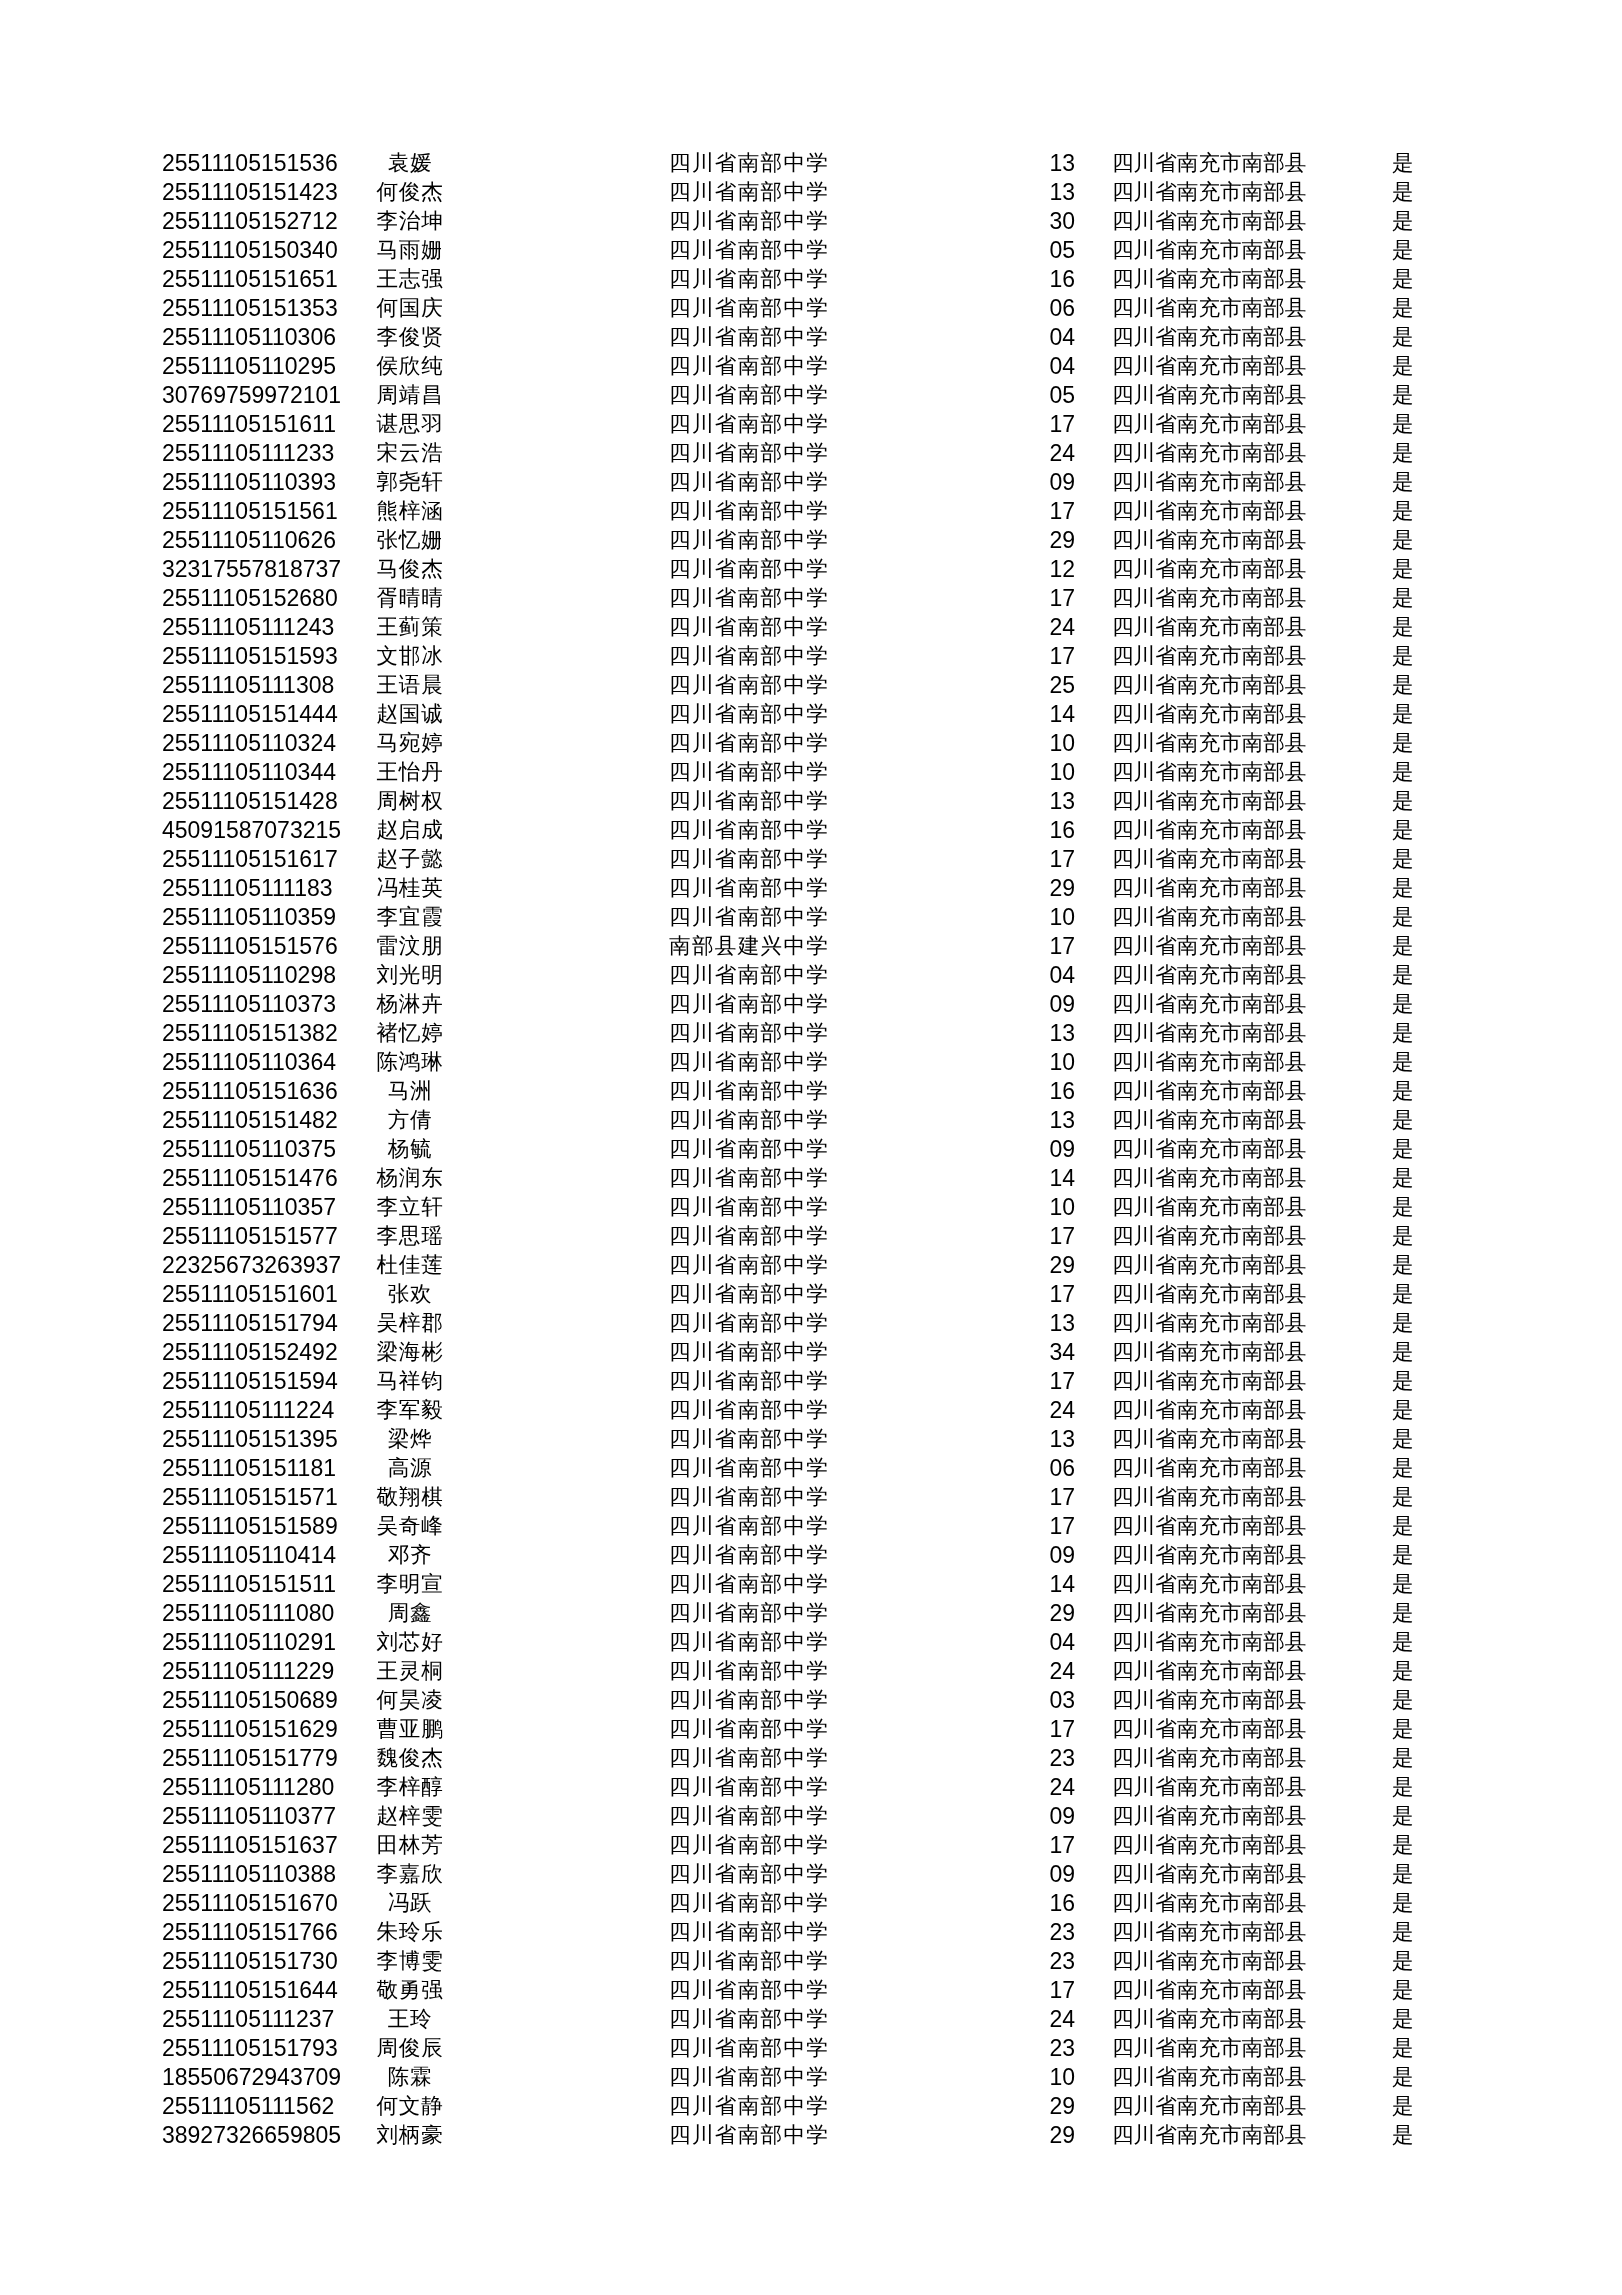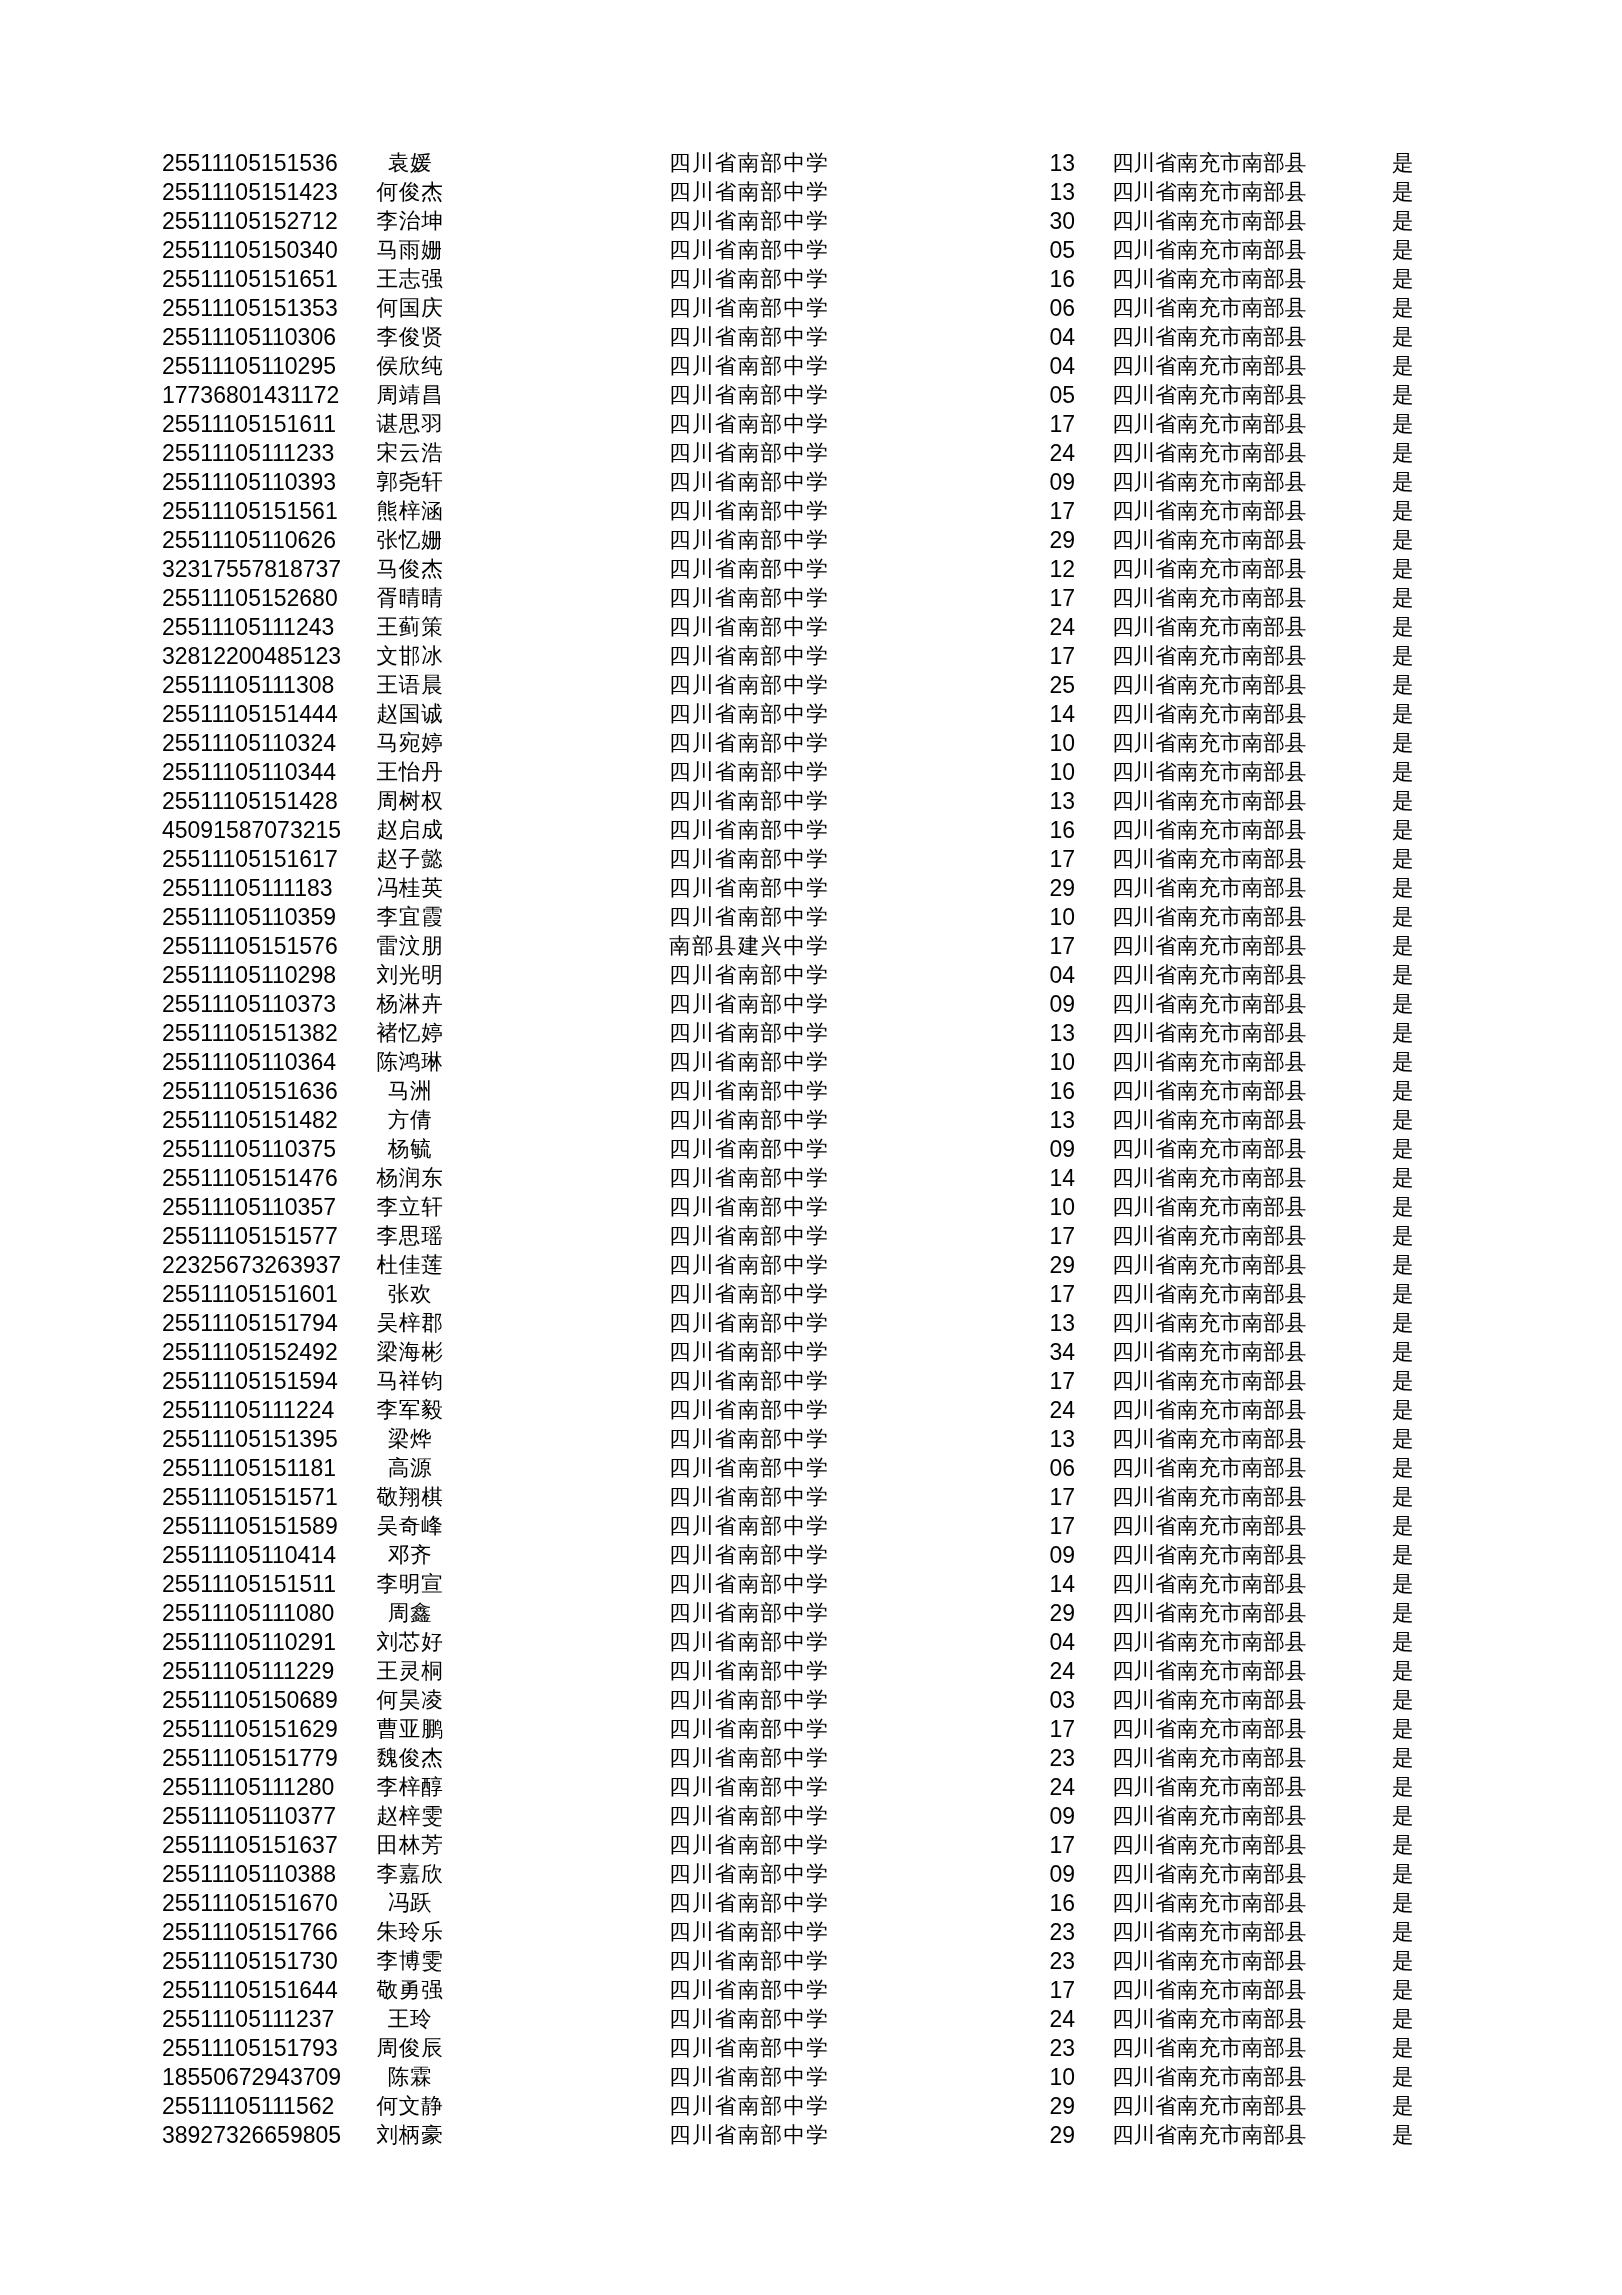--- a/index.html
+++ b/index.html
@@ -110,21 +110,21 @@
     </div>
     <div class="row">
       <div class="cell c-id">25511105110295</div>
       <div class="cell c-name">侯欣纯</div>
       <div class="cell c-school">四川省南部中学</div>
       <div class="cell c-num">04</div>
       <div class="cell c-district">四川省南充市南部县</div>
       <div class="cell c-flag">是</div>
     </div>
     <div class="row">
-      <div class="cell c-id">17736801431172</div>
+      <div class="cell c-id">30769759972101</div>
       <div class="cell c-name">周靖昌</div>
       <div class="cell c-school">四川省南部中学</div>
       <div class="cell c-num">05</div>
       <div class="cell c-district">四川省南充市南部县</div>
       <div class="cell c-flag">是</div>
     </div>
     <div class="row">
       <div class="cell c-id">25511105151611</div>
       <div class="cell c-name">谌思羽</div>
       <div class="cell c-school">四川省南部中学</div>
@@ -182,21 +182,21 @@
     </div>
     <div class="row">
       <div class="cell c-id">25511105111243</div>
       <div class="cell c-name">王蓟策</div>
       <div class="cell c-school">四川省南部中学</div>
       <div class="cell c-num">24</div>
       <div class="cell c-district">四川省南充市南部县</div>
       <div class="cell c-flag">是</div>
     </div>
     <div class="row">
-      <div class="cell c-id">32812200485123</div>
+      <div class="cell c-id">25511105151593</div>
       <div class="cell c-name">文邯冰</div>
       <div class="cell c-school">四川省南部中学</div>
       <div class="cell c-num">17</div>
       <div class="cell c-district">四川省南充市南部县</div>
       <div class="cell c-flag">是</div>
     </div>
     <div class="row">
       <div class="cell c-id">25511105111308</div>
       <div class="cell c-name">王语晨</div>
       <div class="cell c-school">四川省南部中学</div>

